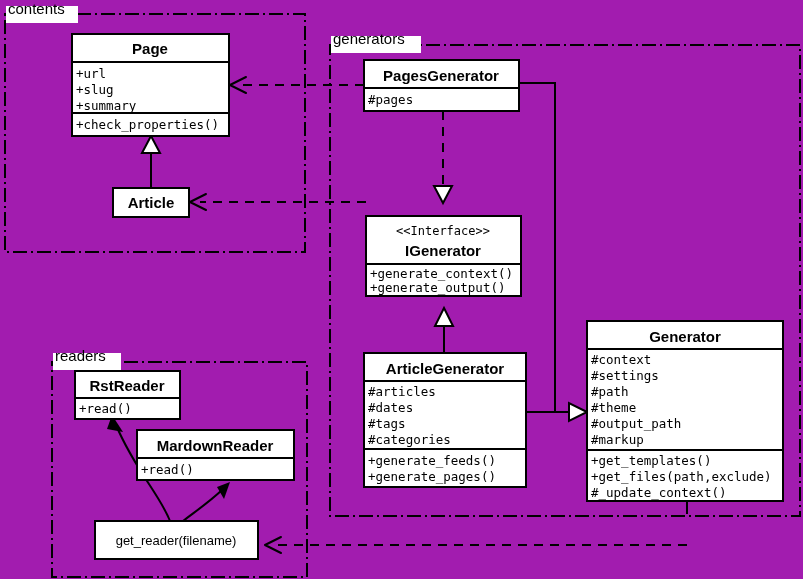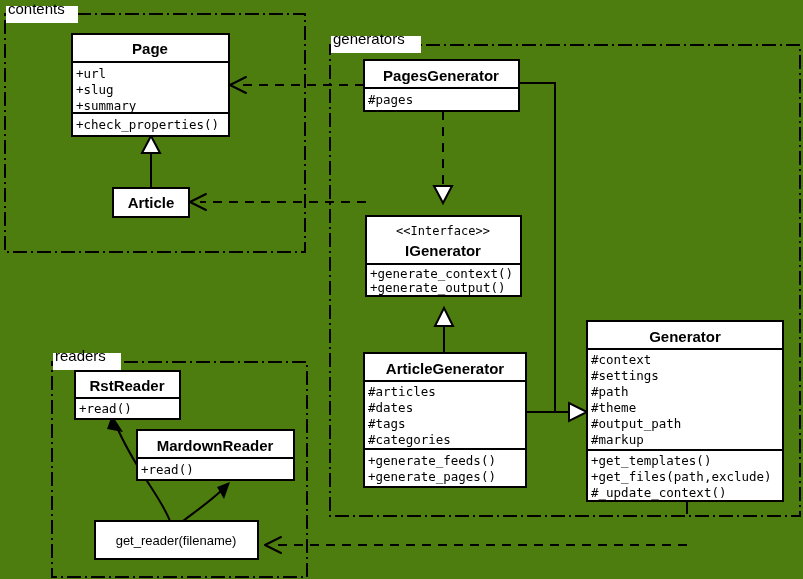--- a/index.html
+++ b/index.html
@@ -4,21 +4,21 @@
 <style>
   html, body {
     margin: 0;
     padding: 0;
     background: #ffffff;
   }
   #canvas {
     position: relative;
     width: 803px;
     height: 579px;
-    background: #4d7c0f;
+    background: #a21caf;
     overflow: hidden;
     font-family: "Liberation Sans", sans-serif;
   }
   svg#diagram {
     position: absolute;
     left: 0;
     top: 0;
     width: 803px;
     height: 579px;
   }

